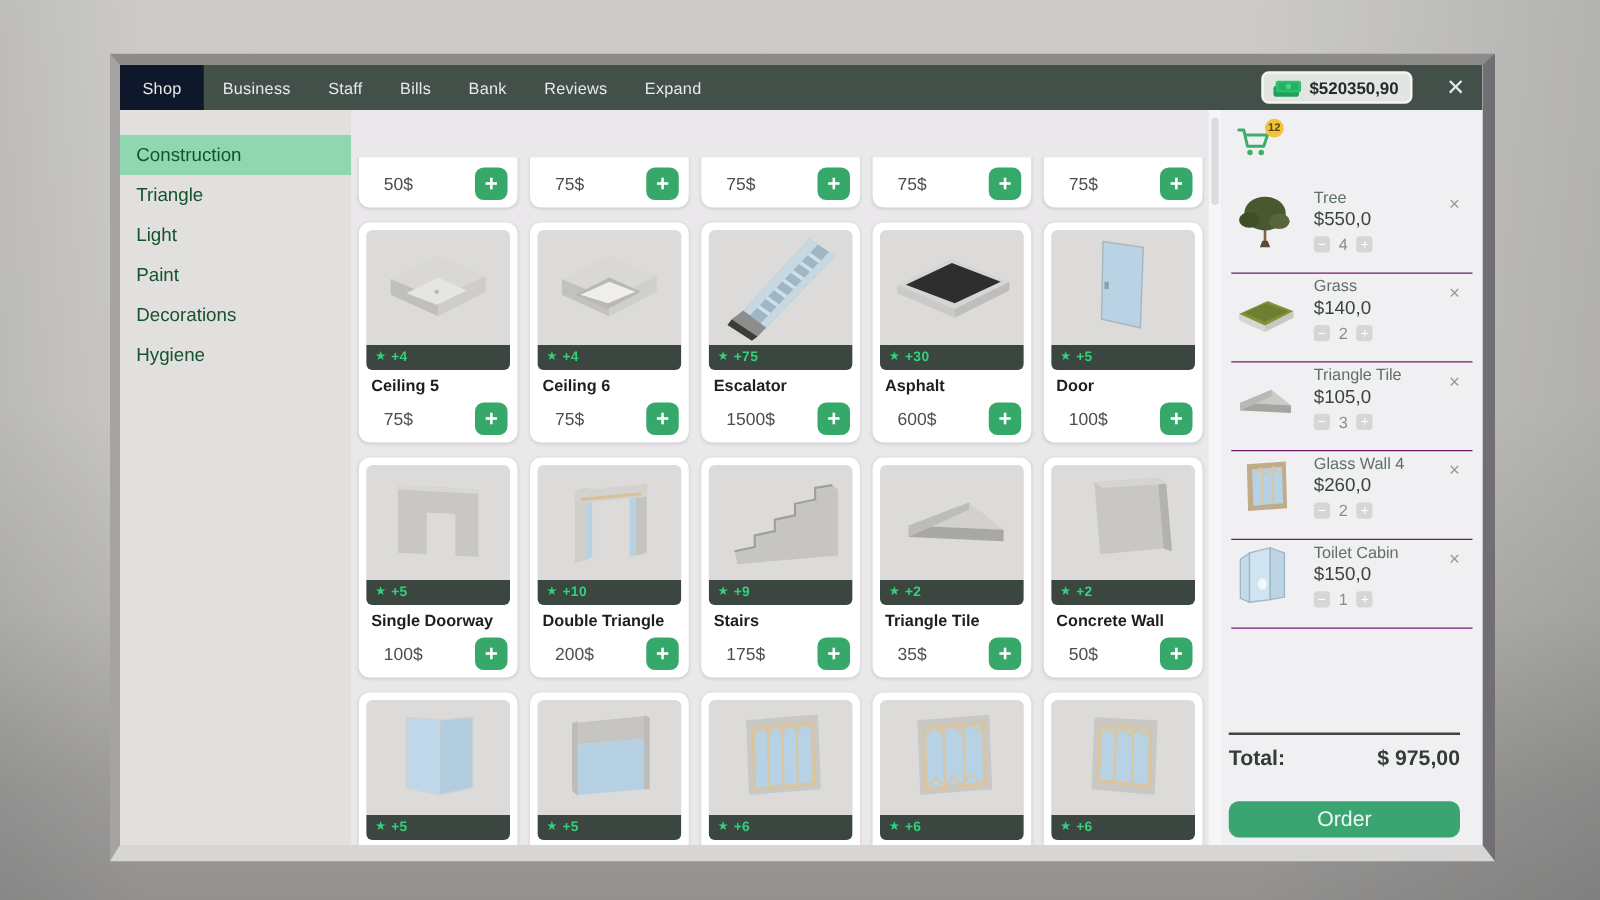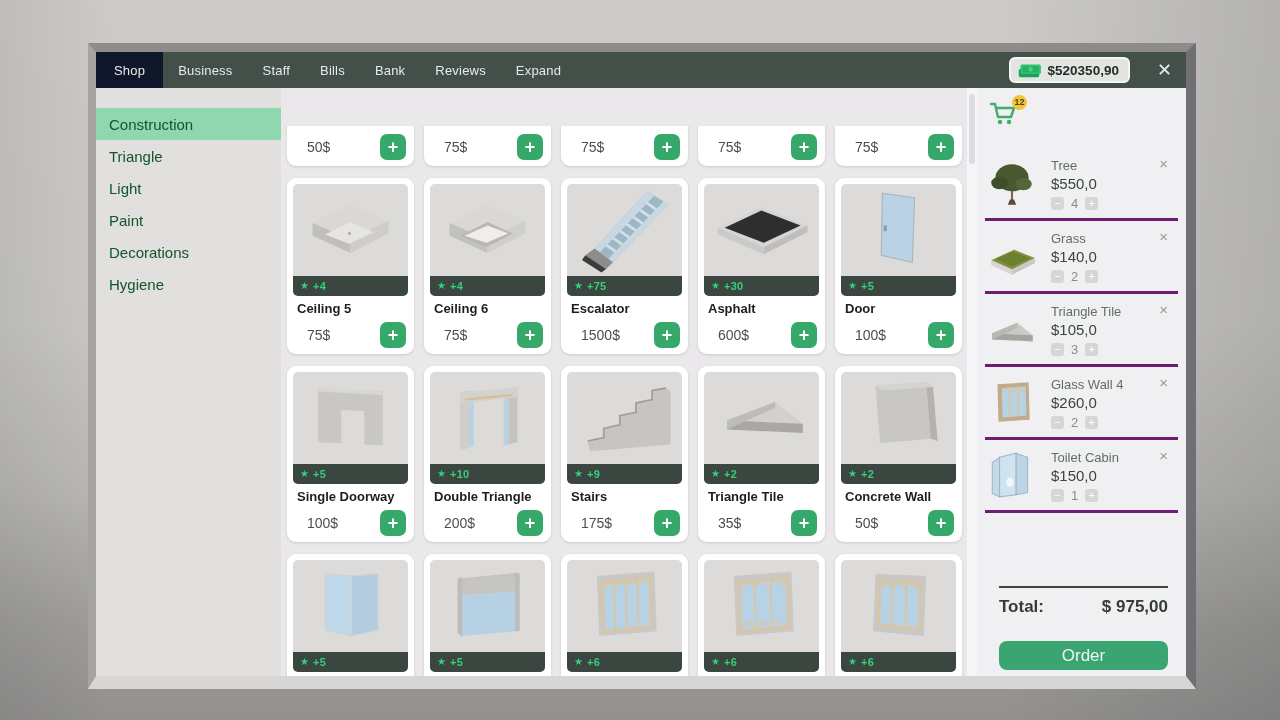--- a/index.html
+++ b/index.html
@@ -48,31 +48,31 @@
   .price{padding-left:12px;font-size:14px;color:#4d4d4d;}
   .add-btn{width:26px;height:26px;border-radius:7px;background:#36a869;color:#fff;font-size:18px;font-weight:bold;line-height:24px;text-align:center;padding:0;}
   
   .scroll-track{position:absolute;left:871px;top:36px;width:10px;height:588px;background:#f6f5f7;}
   .scroll-thumb{position:absolute;top:6px;left:2px;width:6px;height:70px;border-radius:3px;background:#dcdbdf;}
   
   .cart{position:absolute;left:881px;top:36px;width:209px;height:588px;background:#f0eff2;}
   .cart-header{position:absolute;top:12px;left:12px;width:34px;height:32px;}
   .cart-badge{position:absolute;top:-5px;right:-4px;width:15px;height:15px;border-radius:50%;background:#f2c33c;color:#5a4410;font-size:9px;font-weight:bold;line-height:15px;text-align:center;}
   .cart-items{position:absolute;top:60px;left:8px;right:8px;}
-  .cart-item{position:relative;height:70px;border-bottom:3px solid #701a75;display:flex;align-items:center;}
+  .cart-item{position:relative;height:70px;border-bottom:1px solid #701a75;display:flex;}
   .thumb{width:54px;height:56px;flex:none;}
   .thumb svg{width:100%;height:100%;}
   .info{margin-left:12px;padding-top:2px;}
   .cart-name{font-size:13px;color:#5f6f68;}
   .cart-price{font-size:15px;color:#39453f;margin-top:2px;}
   .qty-row{display:flex;align-items:center;gap:7px;margin-top:4px;}
   .qty-btn{width:13px;height:13px;border-radius:3px;background:#d6d6d6;color:#fff;font-size:11px;line-height:12px;text-align:center;padding:0;}
   .qty{font-size:13px;color:#8b8b8b;}
   .remove{position:absolute;right:10px;top:8px;background:none;color:#9a9a9a;font-size:15px;padding:0;line-height:1;}
-  .cart-footer{position:absolute;left:22px;right:18px;top:498px;}
+  .cart-footer{position:absolute;left:6px;right:18px;top:498px;}
   .total-row{border-top:2px solid #434343;padding-top:9px;display:flex;justify-content:space-between;font-size:17px;color:#333d38;font-weight:bold;}
   .order-btn{margin-top:24px;width:100%;height:29px;border-radius:8px;background:#3aa571;color:#ecf7f1;font-size:17px;text-align:center;line-height:29px;padding:0;}
 </style>
 </head>
 <body>
 
 <div class="device">
 <div class="screen">
 
   <div class="topbar">

